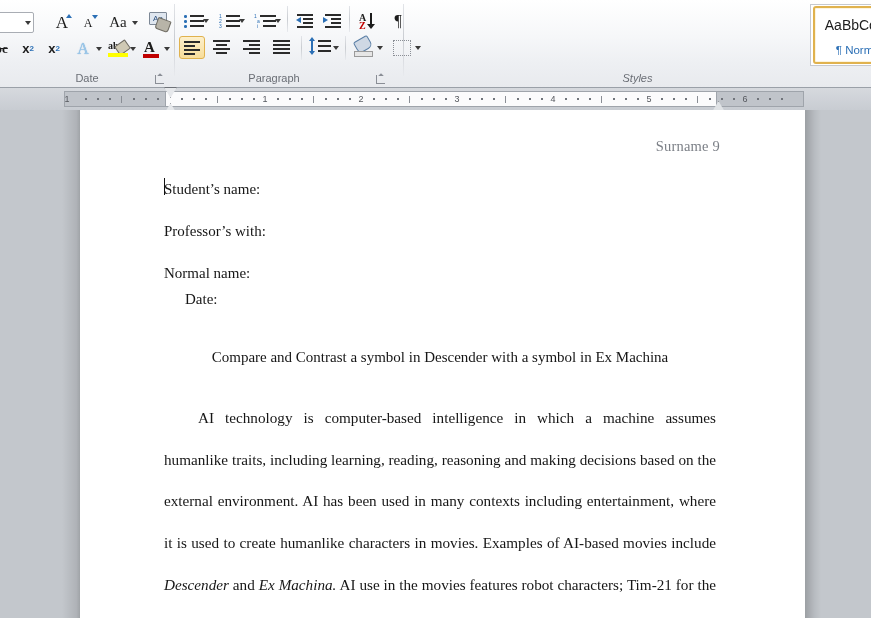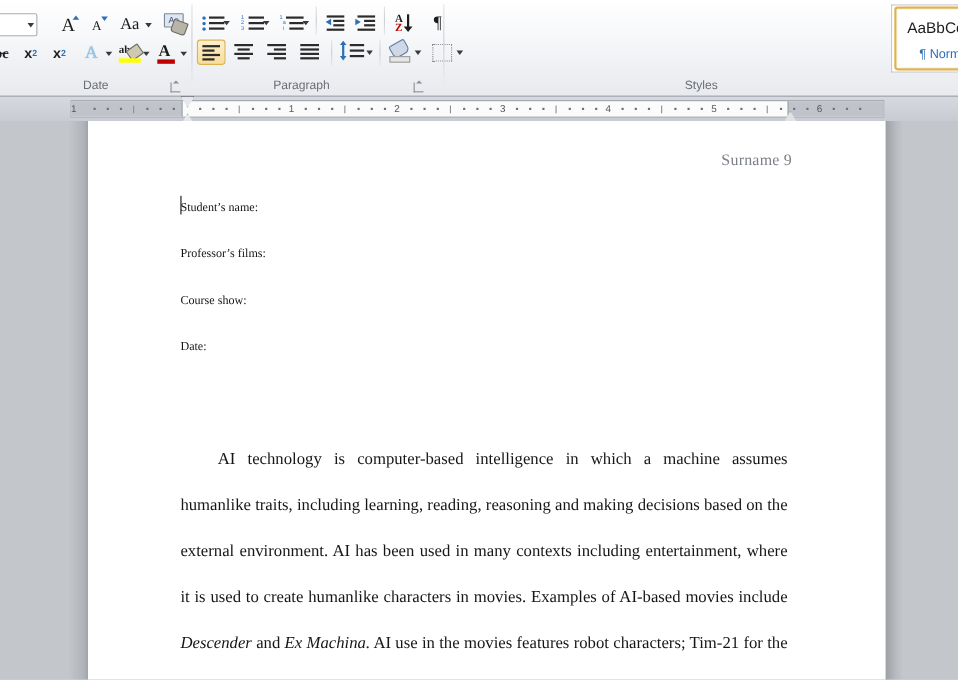--- a/index.html
+++ b/index.html
@@ -134,21 +134,21 @@
   }
   .doc{
     position:absolute;left:0;top:0;width:725px;height:508px;
     font-family:"Liberation Serif", serif;color:#161616;
   }
   .hdr{
     position:absolute;right:85px;top:28px;font-size:14.5px;color:#7b7f86;
     font-family:"Liberation Serif",serif;letter-spacing:.2px;
   }
   .blk{
-    position:absolute;left:84px;width:560px;font-size:11px;line-height:42px;
+    position:absolute;left:84px;width:560px;font-size:15px;line-height:42px;
   }
   .ctr{text-align:center;}
   .body-p{
     position:absolute;left:84px;top:272px;width:552px;
     font-size:15.2px;line-height:41.6px;text-align:justify;
     text-justify:inter-word;
   }
   .body-p .ind{display:inline-block;width:34px;}
   .body-p i{font-style:italic;}
   .caret-doc{
@@ -381,21 +381,21 @@
 
       <div class="styles-box">
 
         <div class="stile sel" style="left:2px;">
           <div class="prev" style="font-size:14px;font-family:'Liberation Sans',sans-serif;color:#1c1c1c;">AaBbCcDc</div>
           <div class="nm" style="color:#2b6fb5;">¶ Normal</div>
         </div>
 
       </div>
 
-      <div class="grp-label" style="left:0;right:0;">Styles</div>
+      <div class="grp-label" style="left:0;right:0;font-style:italic;">Styles</div>
     </div>
 
   </div>
 
   <div class="ruler-strip"></div>
   <div class="ruler">
     <div class="marginL"></div>
     <div class="marginR"></div>
 
     <span class="rnum" style="left:2px;">1</span>
@@ -471,24 +471,25 @@
     <div class="shadowR"></div>
 
     <div class="page">
       <div class="doc">
 
         <div class="hdr">Surname 9</div>
 
         <div class="caret-doc"></div>
 
         <div class="blk" style="top:58px;">Student’s name:</div>
-        <div class="blk" style="top:100px;">Professor’s films:</div>
-        <div class="blk" style="top:142px;">Course show:</div>
-        <div class="blk" style="top:184px;">Date:</div>
-
+        <div class="blk" style="top:100px;">Professor’s with:</div>
+        <div class="blk" style="top:142px;">Normal name:</div>
+        <div class="blk" style="top:168px;margin-left:21px;">Date:</div>
+
+        <div class="blk ctr" style="top:226px;width:552px;">Compare and Contrast a symbol in Descender with a symbol in Ex Machina</div>
 
         <p class="body-p">
           <span class="ind"></span><span>AI technology is computer-based intelligence in which a machine assumes humanlike traits, including learning, reading, reasoning and making decisions based on the external environment. AI has been used in many contexts including entertainment, where it is used to create humanlike characters in movies. Examples of AI-based movies include </span><i>Descender</i><span> and </span><i>Ex Machina.</i><span> AI use in the movies features robot characters; Tim-21 for the Descender series and Ava in the Ex machine movie (Dale, 20). Both films show the advantages and disadvantages of using robots in human life. Some advantages include the automation of repetitive tasks like and</span>
         </p>
 
       </div>
     </div>
   </div>
 
 </div>

